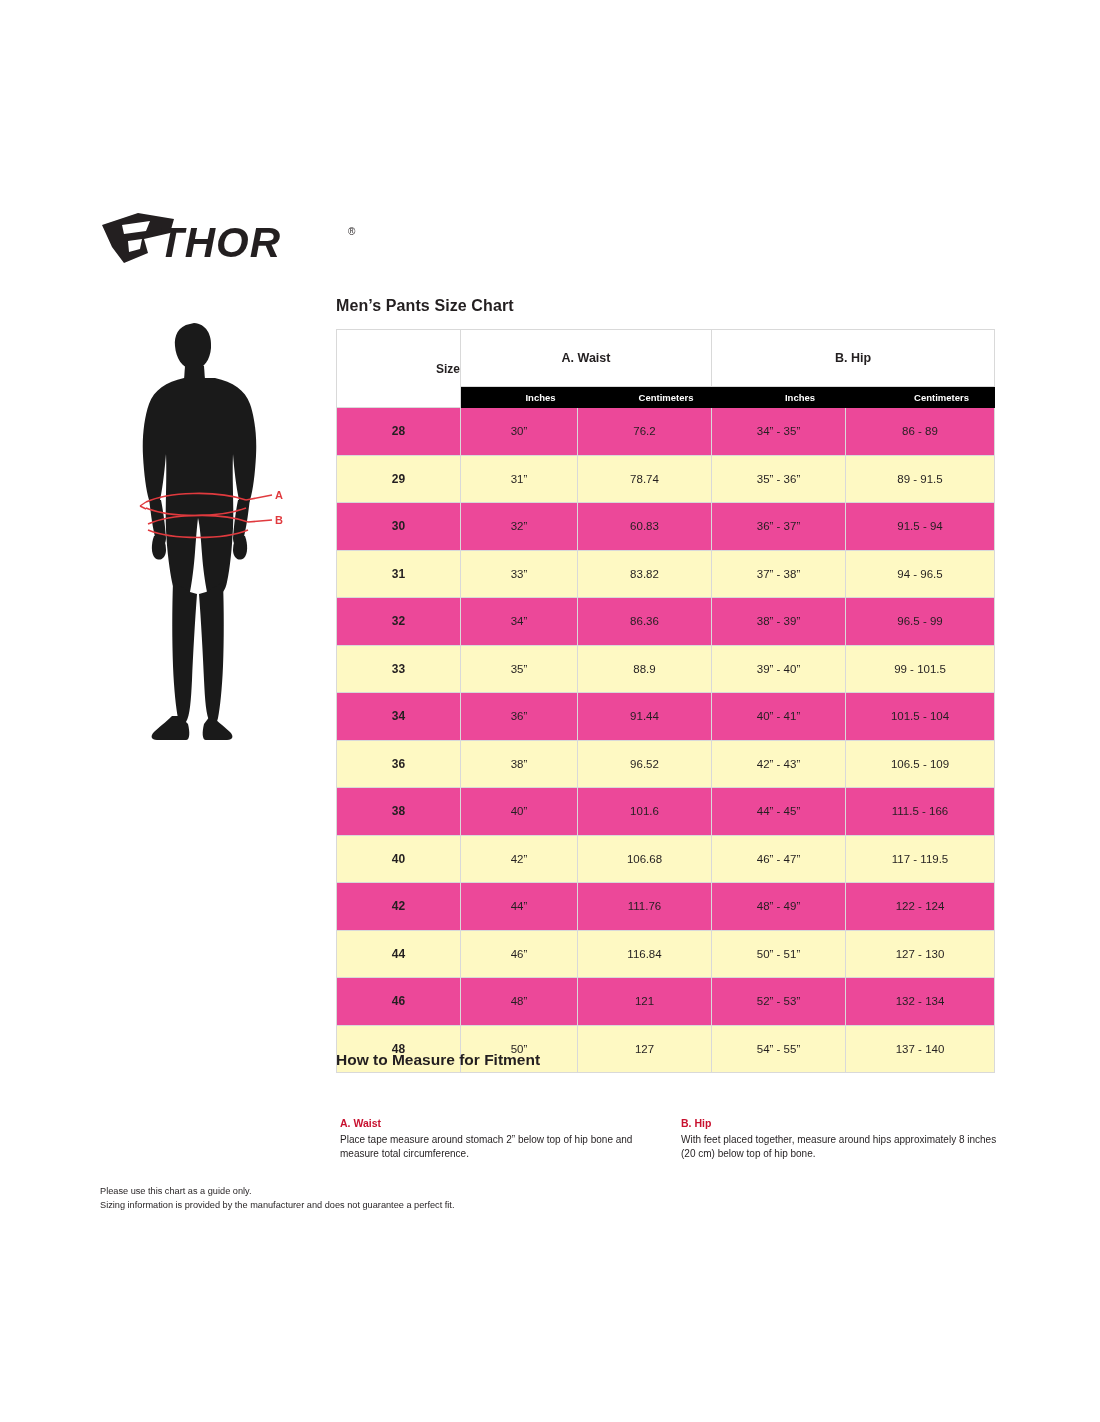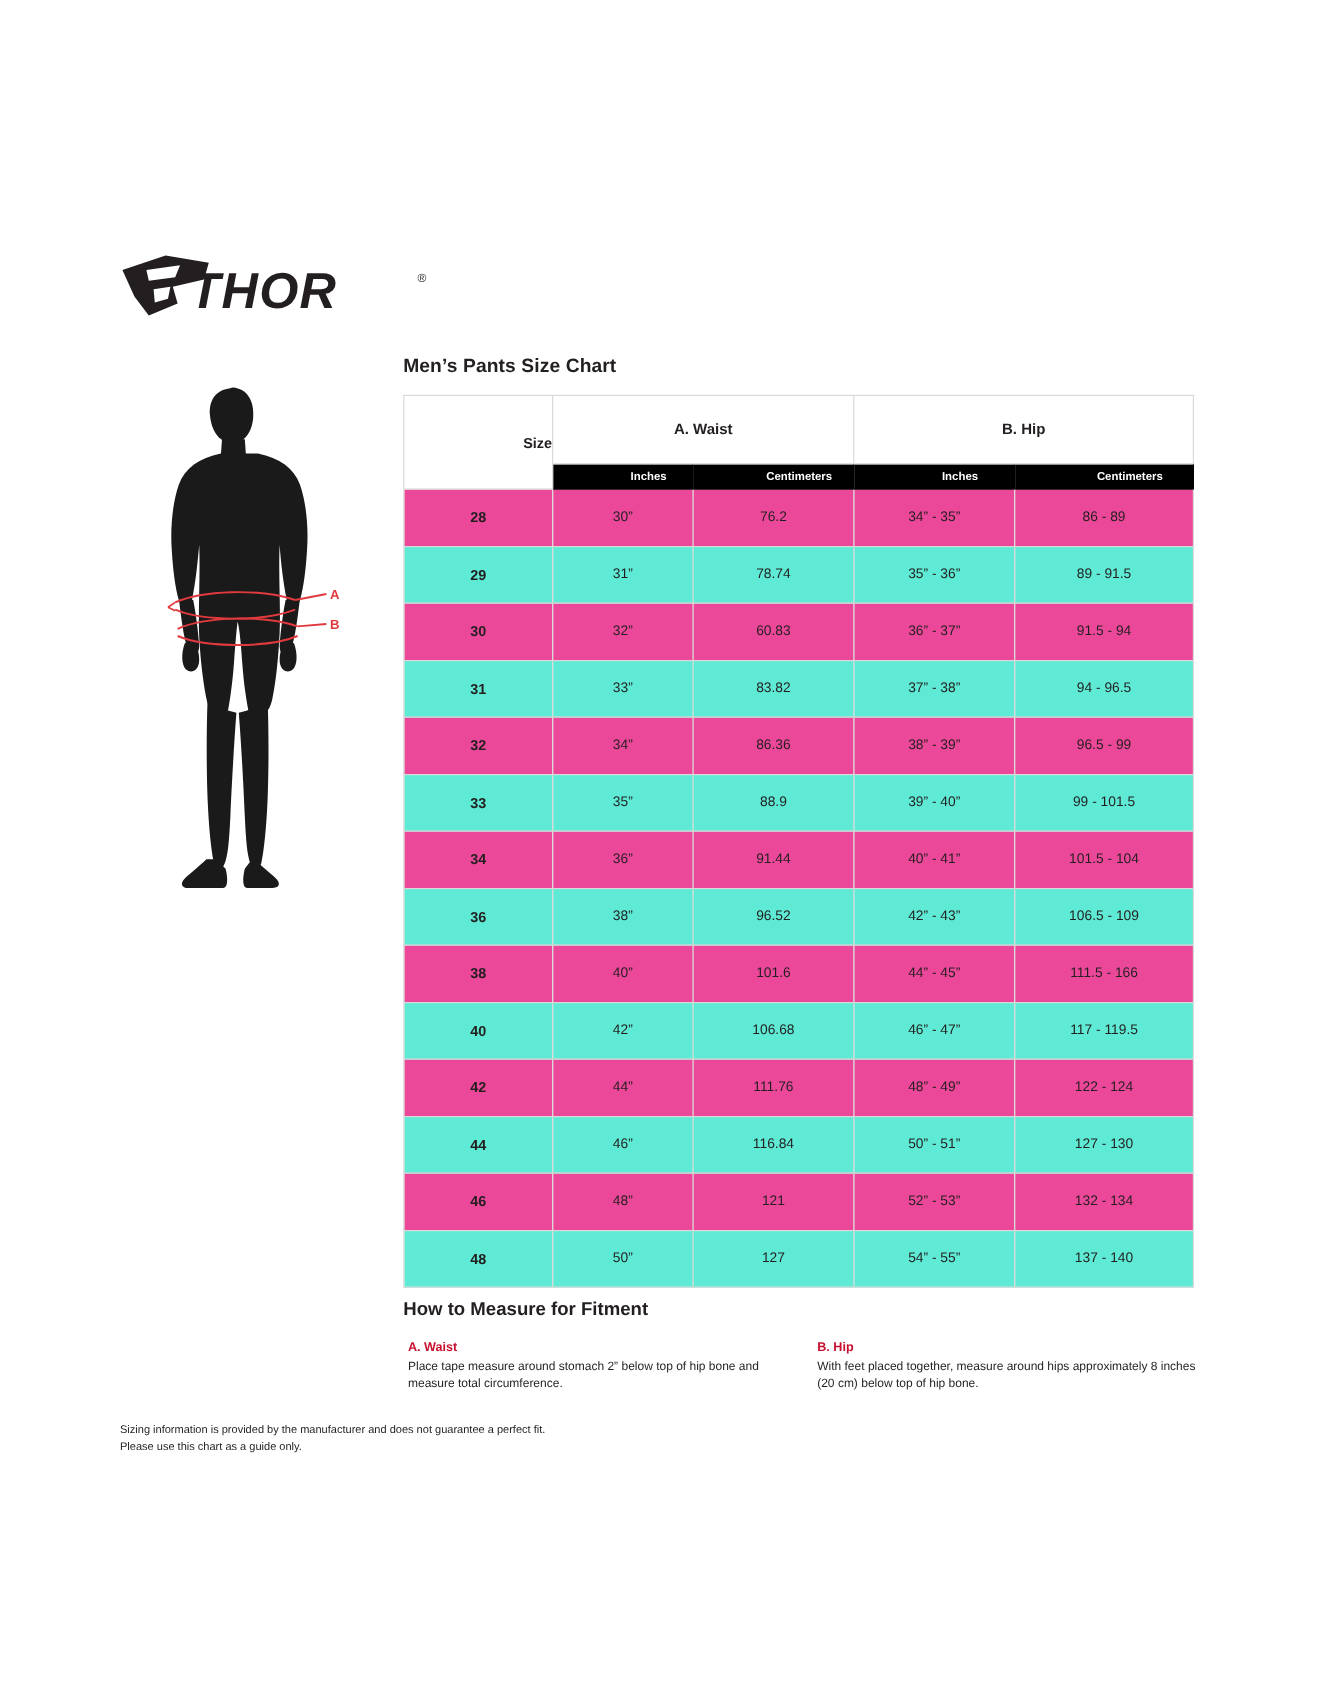--- a/index.html
+++ b/index.html
@@ -94,28 +94,28 @@
     height: 20px;
     background: #000000;
     color: #ffffff;
     font-size: 9.5px;
     font-weight: bold;
     border: 1px solid #000000;
     padding-left: 43px;
   }
   tbody tr td { height: 46.5px; }
   tbody tr.odd td { background: #ec4899; }
-  tbody tr.even td { background: #5eead4; }
+  tbody tr.even td { background: #fef9c3; }
   tbody tr td.size-col { font-weight: bold; font-size: 12px; }
 
   
   .howto-title {
     position: absolute;
     left: 336px;
-    top: 1083px;
+    top: 1051px;
     font-size: 15.5px;
     font-weight: bold;
     color: #231f20;
   }
   .measure-col {
     position: absolute;
     width: 330px;
   }
   .measure-col.a { left: 340px; top: 1117px; }
   .measure-col.b { left: 681px; top: 1117px; width: 320px; }
@@ -352,17 +352,17 @@
     <div class="measure-head">A. Waist</div>
     <div class="measure-body">Place tape measure around stomach 2” below top of hip bone and measure total circumference.</div>
   </div>
 
   <div class="measure-col b">
     <div class="measure-head">B. Hip</div>
     <div class="measure-body">With feet placed together, measure around hips approximately 8 inches (20 cm) below top of hip bone.</div>
   </div>
 
   <div class="footnote">
+    <div>Please use this chart as a guide only.</div>
     <div>Sizing information is provided by the manufacturer and does not guarantee a perfect fit.</div>
-    <div>Please use this chart as a guide only.</div>
   </div>
 
 </div>
 
 </body></html>

